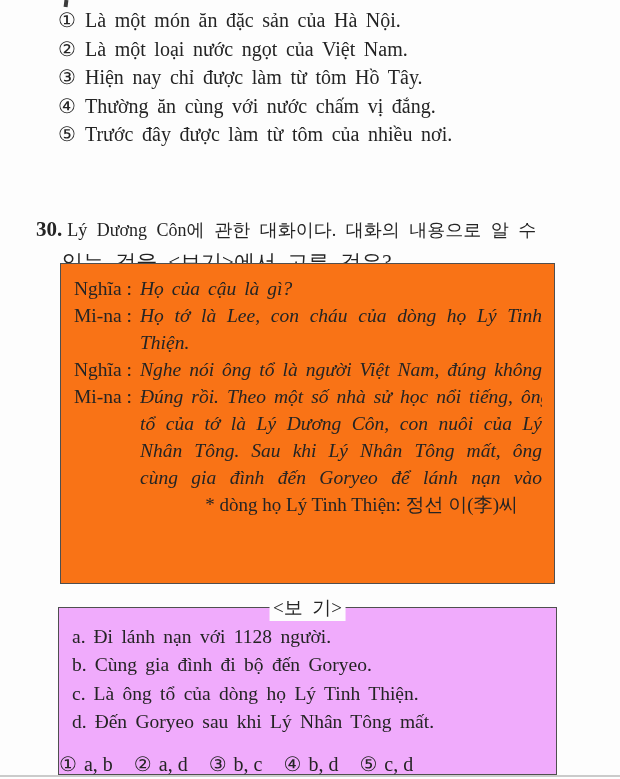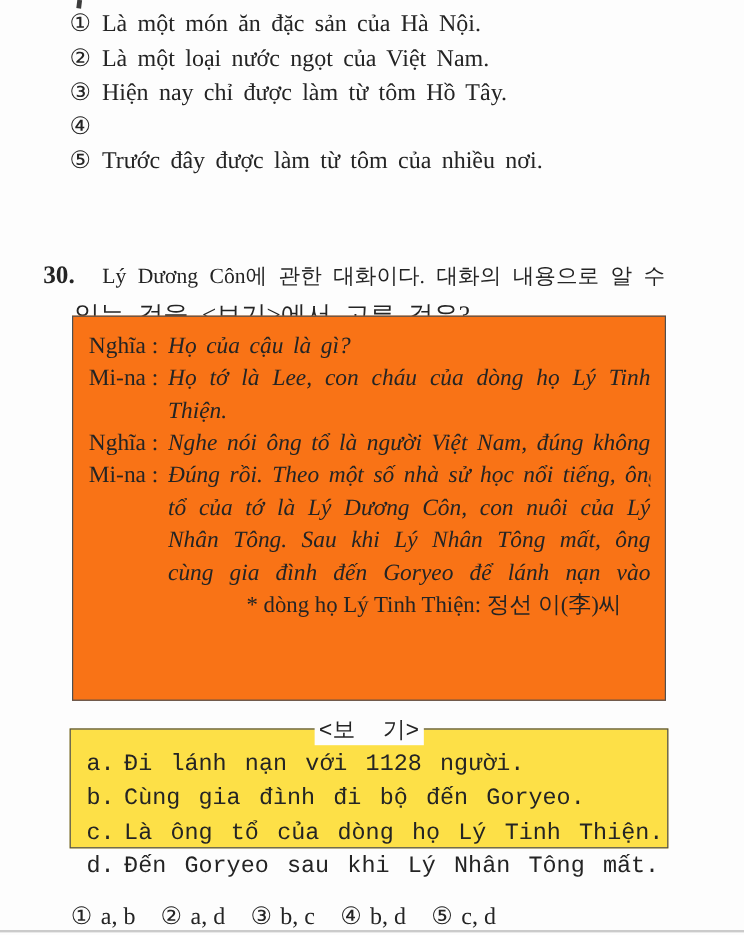--- a/index.html
+++ b/index.html
@@ -9,41 +9,41 @@
     font-family:"Liberation Serif","DejaVu Serif",serif;
   }
   
   .artifact{position:absolute;left:64px;top:0;width:4px;height:7px;background:#3c3c3c;transform:rotate(7deg);}
   
   .prev-options{position:absolute;left:58px;top:6px;}
   .opt{display:flex;gap:9px;font-size:20px;line-height:28.6px;white-space:nowrap;word-spacing:0.18em;}
   .cnum{flex:0 0 auto;}
   
   .qheader{position:absolute;left:36px;top:186px;width:548px;}
-  .qline1{display:flex;align-items:baseline;gap:23px;white-space:nowrap;}
+  .qline1{display:flex;align-items:baseline;gap:5px;white-space:nowrap;}
   .qnum{font-size:21px;font-weight:bold;}
   .qtext{font-size:18px;word-spacing:0.28em;margin-top:32px;}
   .qline2{margin-left:26px;margin-top:6px;font-size:21px;word-spacing:0.28em;white-space:nowrap;}
   
   .dlg-box{
     position:absolute;left:60px;top:263px;width:495px;height:321px;
     border:1.5px solid #4f4f4f;box-sizing:border-box;
     padding:11px 12px 6px 13px;background:#f97316;
   }
   .drow{display:flex;font-size:19.5px;line-height:27px;}
   .sp{flex:0 0 66px;white-space:nowrap;}
   .ln{flex:1;white-space:nowrap;overflow:hidden;word-spacing:0.16em;text-align:left;font-style:italic;}
   .jl{text-align:justify;text-align-last:justify;}
   .fn{font-size:19px;line-height:28px;text-align:right;white-space:pre;}
   .fn1{padding-right:24px;}
   .fn2{padding-right:3px;}
   
   .bogi-box{
-    position:absolute;left:58px;top:607px;width:499px;height:100px;
-    border:1.5px solid #4f4f4f;box-sizing:border-box;background:#fde047;font-family:Liberation Mono, monospace;
+    position:absolute;left:58px;top:607px;width:499px;height:168px;
+    border:1.5px solid #4f4f4f;box-sizing:border-box;background:#f0abfc;
   }
   .bogi-label{
     position:absolute;top:-13px;left:50%;transform:translateX(-50%);
     background:#fdfdfd;padding:0 4px;font-size:19px;white-space:pre;
   }
   .bogi-items{padding:15px 8px 0 13px;}
   .bitem{display:flex;gap:8px;font-size:19.5px;line-height:28.3px;white-space:nowrap;word-spacing:0.18em;}
   .blet{flex:0 0 auto;}
   
   .answers{position:absolute;left:59px;top:752px;display:flex;gap:21px;font-size:20px;line-height:24px;}
@@ -64,20 +64,21 @@
   <div class="opt">
     <span class="cnum">②</span>
     <span>Là một loại nước ngọt của Việt Nam.</span>
   </div>
   <div class="opt">
     <span class="cnum">③</span>
     <span>Hiện nay chỉ được làm từ tôm Hồ Tây.</span>
   </div>
   <div class="opt">
     <span class="cnum">④</span>
+    <span>Thường ăn cùng với nước chấm vị đắng.</span>
   </div>
   <div class="opt">
     <span class="cnum">⑤</span>
     <span>Trước đây được làm từ tôm của nhiều nơi.</span>
   </div>
 </div>
 
 <div class="qheader">
   <div class="qline1">
     <span class="qnum">30.</span>

